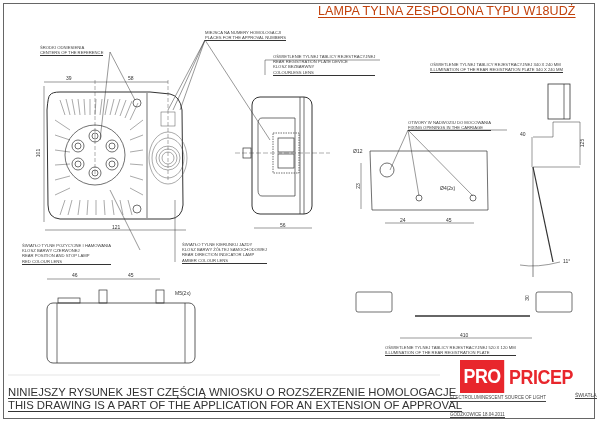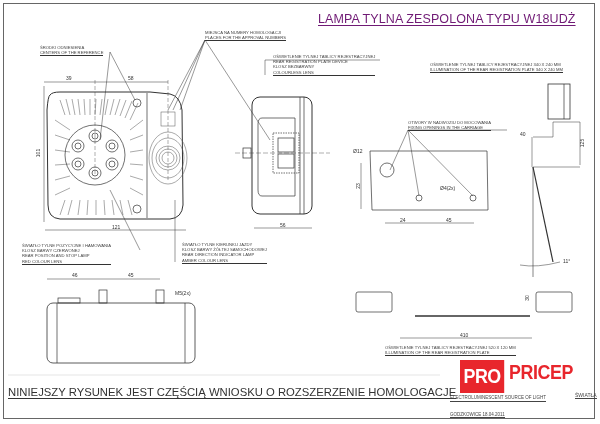--- a/index.html
+++ b/index.html
@@ -1,26 +1,26 @@
 <!DOCTYPE html>
 <html><head>
 <meta charset="utf-8">
 <style>
   html,body{margin:0;padding:0;background:#fff;}
   body{width:600px;height:424px;position:relative;overflow:hidden;font-family:"Liberation Sans",sans-serif;color:#222;}
   .frame{position:absolute;left:3px;top:3px;width:592px;height:416px;border:1px solid #666;box-sizing:border-box;}
-  .title{position:absolute;left:318px;top:4px;font-size:12.5px;line-height:15px;color:#701a75;letter-spacing:0.1px;margin-top:8px;}
+  .title{position:absolute;left:318px;top:4px;font-size:12.5px;line-height:15px;color:#c2410c;letter-spacing:0.1px;}
   .title div{text-decoration:underline;text-underline-offset:2px;}
   .note{position:absolute;font-size:4.2px;line-height:5.2px;color:#444;text-transform:uppercase;white-space:nowrap;}
   .note .ul{border-bottom:1px solid #333;display:block;}
   .dim{position:absolute;font-size:5px;color:#333;}
   svg{position:absolute;left:0;top:0;}
   .bottom{position:absolute;left:8px;top:386px;font-size:11.3px;line-height:13px;color:#333;}
   .bottom div{text-decoration:underline;text-underline-offset:2px;}
-  .logo{position:absolute;left:460px;top:360px;display:flex;}
+  .logo{position:absolute;left:460px;top:360px;display:flex;align-items:center;}
   .logo .pro{background:#e8262c;color:#fff;font-weight:bold;font-size:21px;padding:4px 4px 5px 4px;letter-spacing:-0.5px;font-family:"Liberation Sans",sans-serif;transform:scaleX(0.85);transform-origin:left;}
   .logo .pricep{color:#e8262c;font-weight:bold;font-size:21px;margin-left:-3px;letter-spacing:-0.5px;transform:scaleX(0.85);transform-origin:left;}
   .date{position:absolute;left:450px;top:412px;font-size:4.5px;color:#444;border-bottom:1px solid #444;}
   .src{position:absolute;left:450px;top:395px;font-size:4.5px;line-height:5.5px;color:#444;}
   .src .ul{border-bottom:1px solid #444;display:block;}
   .swiatla{position:absolute;left:575px;top:392px;font-size:5px;color:#444;border-bottom:1px solid #444;}
 </style>
 </head>
 <body>
 
@@ -232,20 +232,21 @@
 <span class="dim" style="left:578px;top:140px;transform:rotate(-90deg)">125</span>
 <span class="dim" style="left:563px;top:258px">11°</span>
 <span class="dim" style="left:72px;top:272px">46</span>
 <span class="dim" style="left:128px;top:272px">45</span>
 <span class="dim" style="left:175px;top:290px">M5(2x)</span>
 <span class="dim" style="left:524px;top:295px;transform:rotate(-90deg)">30</span>
 <span class="dim" style="left:460px;top:332px">410</span>
 
 <div class="bottom">
   <div>NINIEJSZY RYSUNEK JEST CZĘŚCIĄ WNIOSKU O ROZSZERZENIE HOMOLOGACJE</div>
+  <div>THIS DRAWING IS A PART OF THE APPLICATION FOR AN EXTENSION OF APPROVAL</div>
 </div>
 <div class="src">
   <span class="ul">ELECTROLUMINESCENT SOURCE OF LIGHT</span>
 </div>
 <div class="swiatla">ŚWIATŁA</div>
 <div class="date">GODZKOWICE 18.04.2011</div>
 
 <div class="logo">
   <span class="pro">PRO</span>
   <span class="pricep">PRICEP</span>

